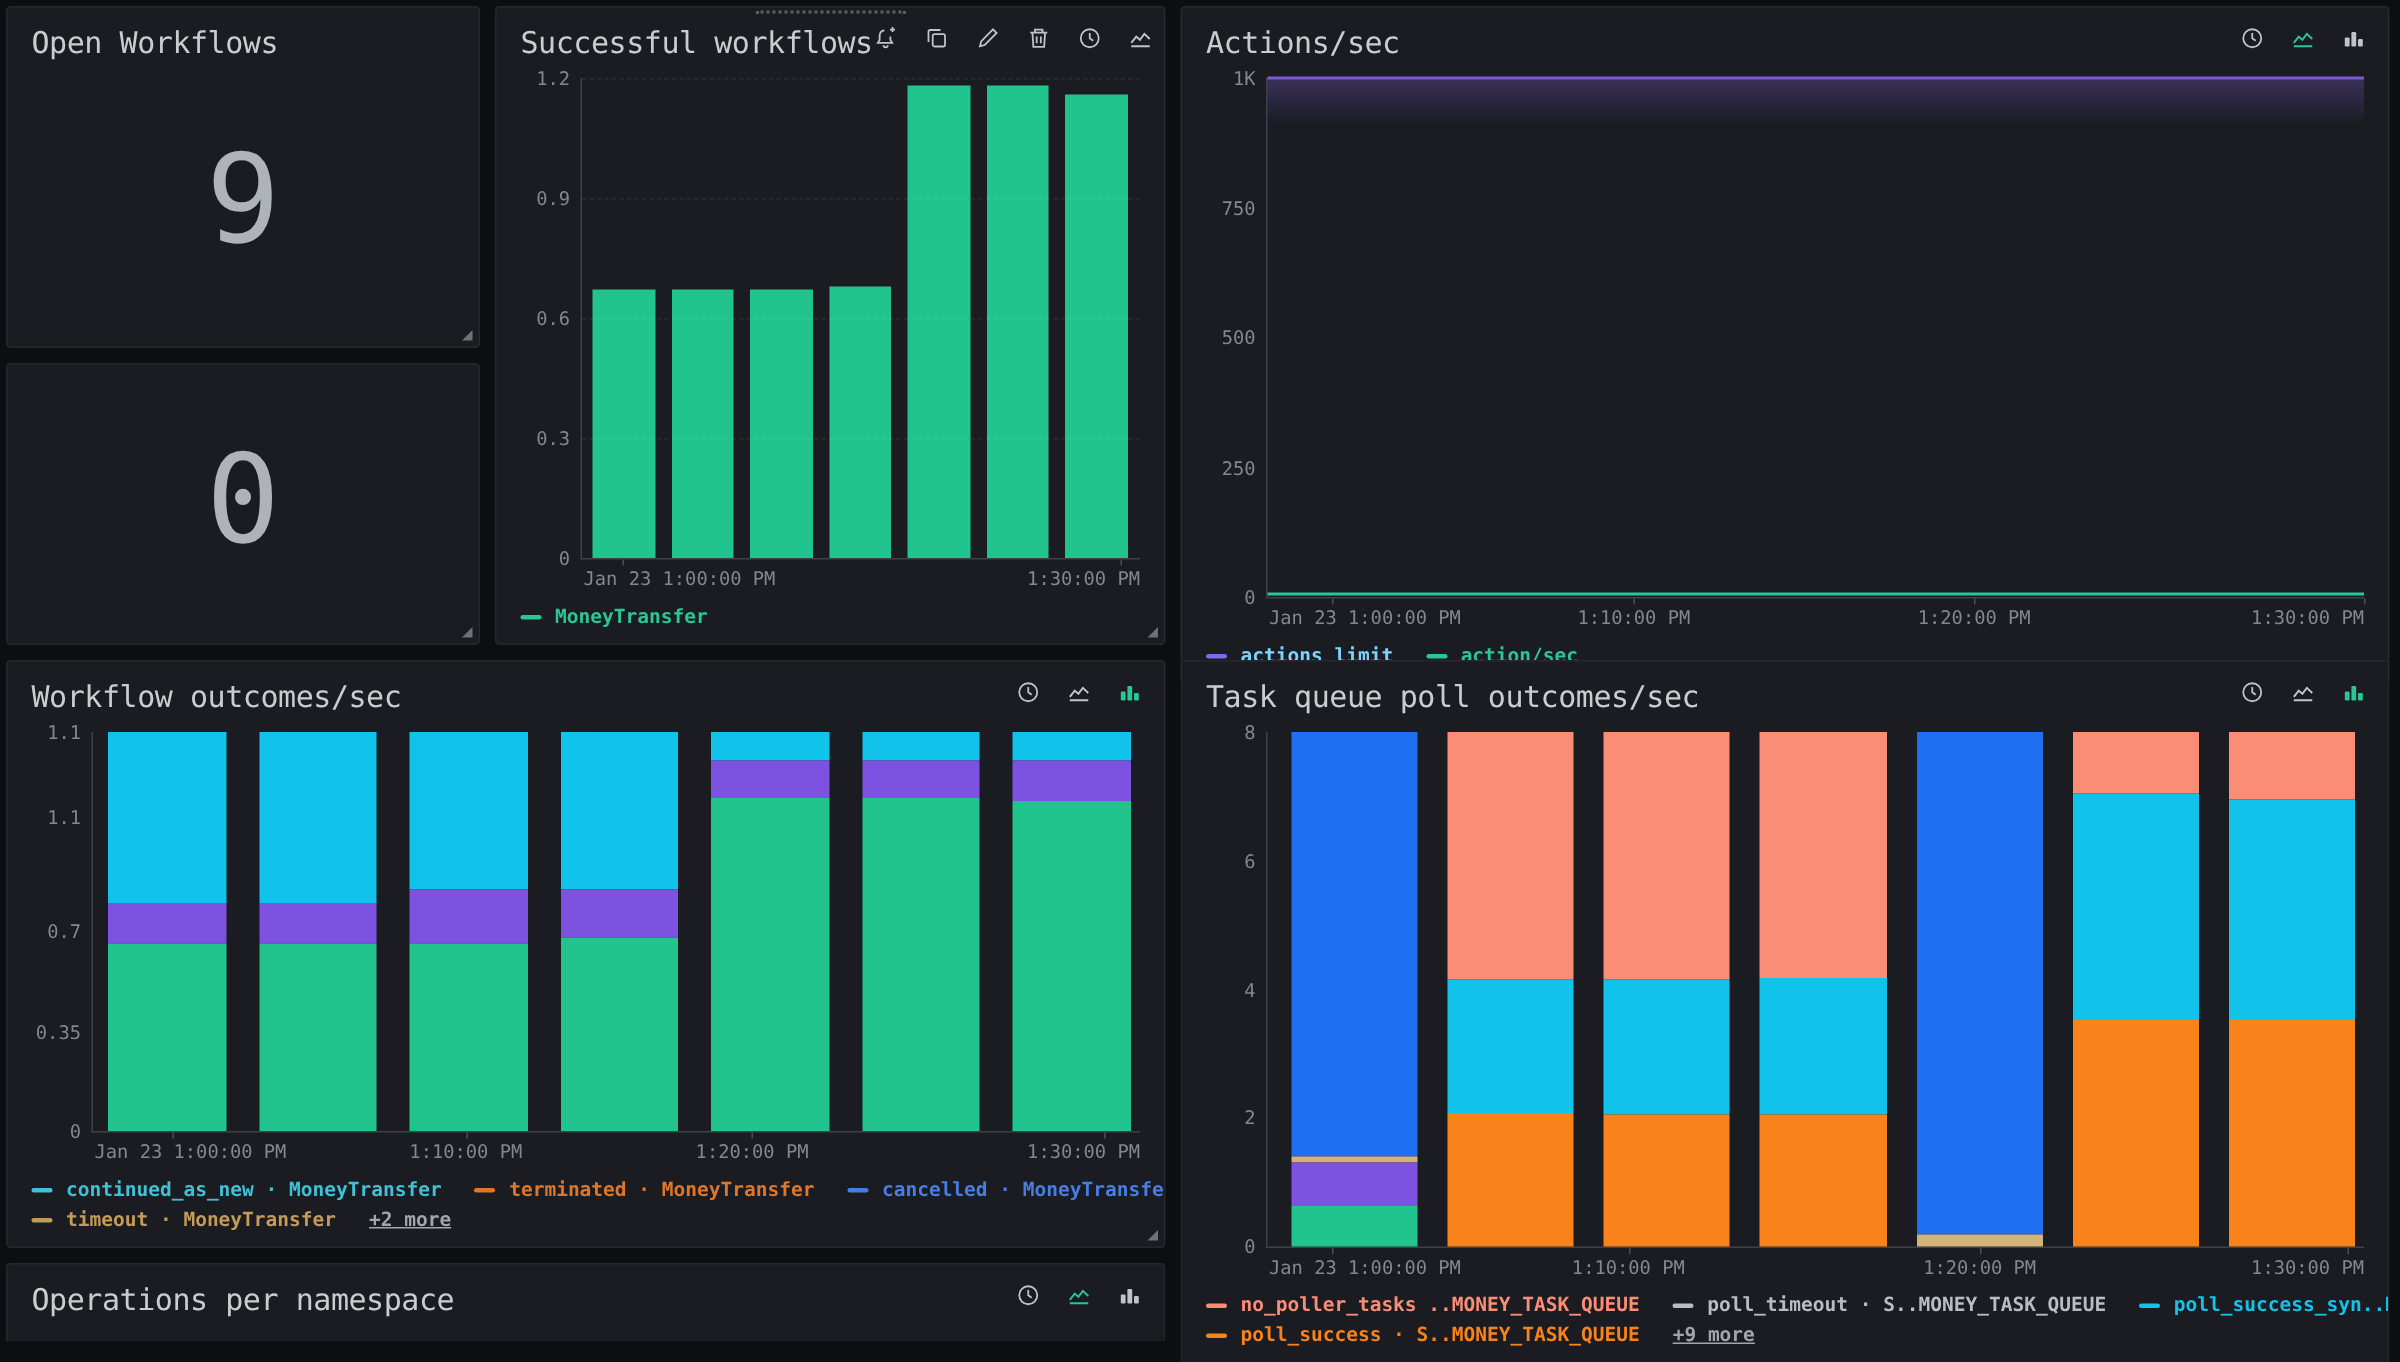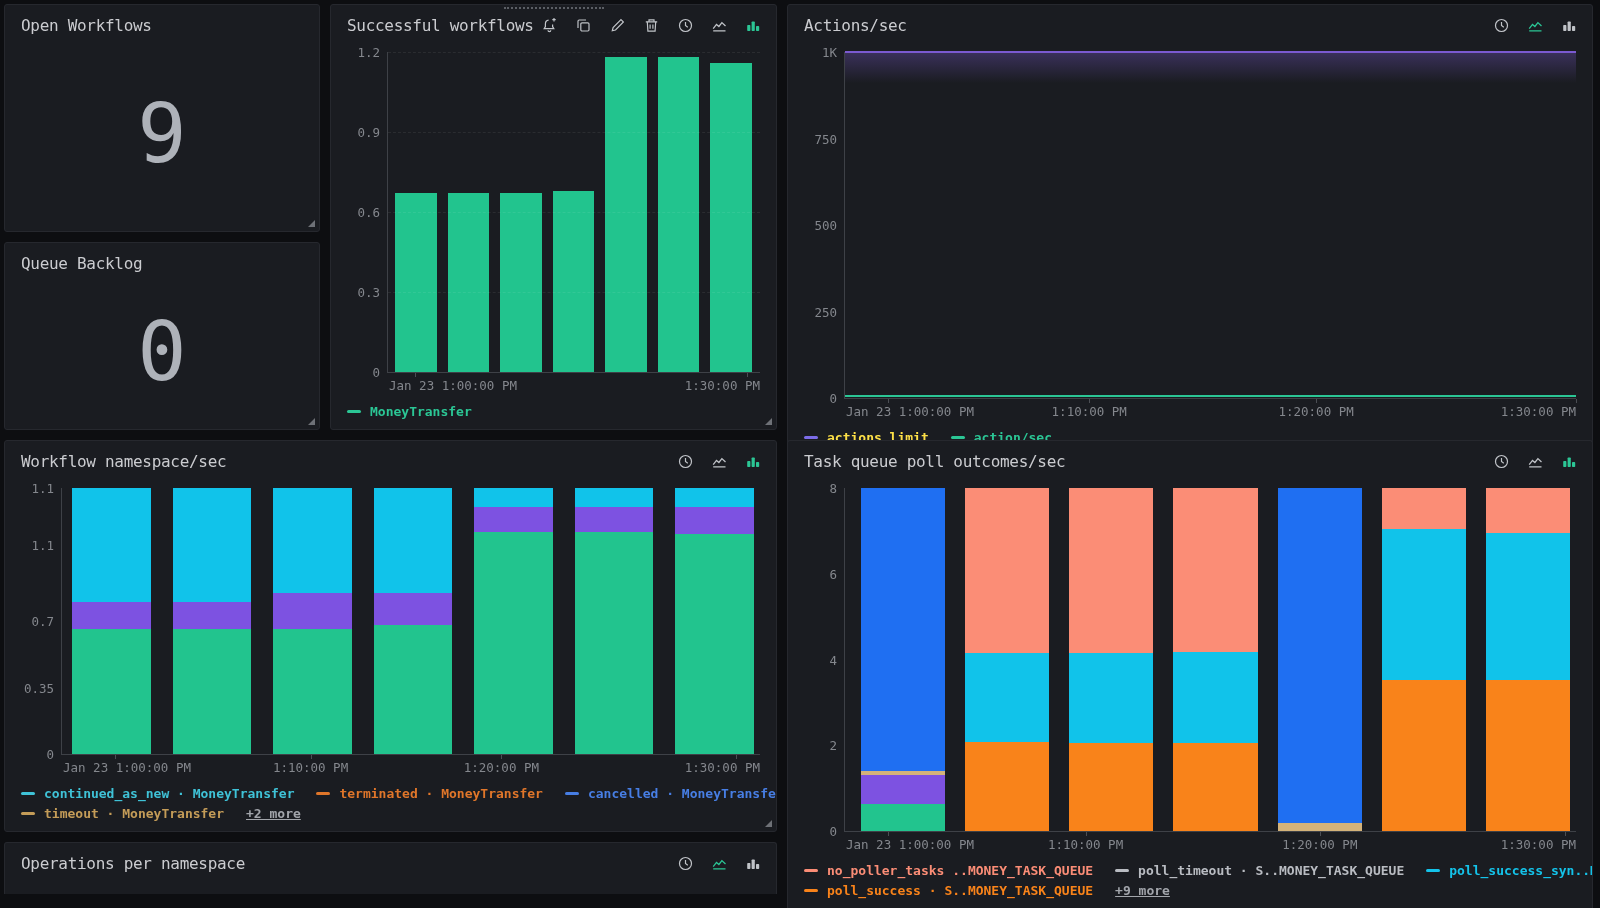--- a/index.html
+++ b/index.html
@@ -3,21 +3,21 @@
 <meta charset="utf-8">
 <style>
   html,body{margin:0;padding:0;background:#0d0e11;}
   body{font-family:"DejaVu Sans Mono","Liberation Mono",monospace;-webkit-font-smoothing:antialiased;}
   #stage{position:relative;width:1600px;height:908px;background:#0d0e11;overflow:hidden;}
 
   .panel{position:absolute;background:#1a1c21;border:1px solid #26282e;border-radius:3px;
          display:flex;flex-direction:column;overflow:hidden;box-sizing:border-box;}
   .panel-header{display:flex;justify-content:space-between;align-items:flex-start;
                 padding:11px 14px 0 16px;min-height:26px;flex:0 0 auto;}
-  .panel-title{font-size:16px;color:#cbccd0;letter-spacing:-0.3px;white-space:nowrap;}
+  .panel-title{font-size:20px;color:#cbccd0;letter-spacing:-0.3px;white-space:nowrap;}
   .toolbar{display:flex;gap:17px;align-items:center;color:#c0c3c8;margin-top:1px;}
   .tb{display:inline-flex;width:17px;height:17px;cursor:pointer;}
   .tb svg{width:17px;height:17px;}
   .tb.active{color:#2bc695;}
 
   .stat-value{flex:1;display:flex;align-items:center;justify-content:center;
               font-size:82px;color:#aeb2b9;padding-bottom:6px;}
 
   .resize-handle{position:absolute;right:4px;bottom:4px;width:0;height:0;
                  border-left:7px solid transparent;border-bottom:7px solid #6e7177;cursor:nwse-resize;}
@@ -52,23 +52,20 @@
 
   <div class="panel" style="left:4px;top:4px;width:316px;height:228px;">
     <div class="panel-header">
       <span class="panel-title">Open Workflows</span>
     </div>
     <div class="stat-value">9</div>
     <div class="resize-handle"></div>
   </div>
 
   <div class="panel" style="left:4px;top:242px;width:316px;height:188px;">
-    <div class="panel-header">
-      <span class="panel-title">Queue Backlog</span>
-    </div>
     <div class="stat-value">0</div>
     <div class="resize-handle"></div>
   </div>
 
   <div class="panel" style="left:330px;top:4px;width:447px;height:426px;">
     <div class="drag-dots"></div>
     <div class="panel-header">
       <span class="panel-title">Successful workflows</span>
       <div class="toolbar">
           <span class="tb">
@@ -213,34 +210,34 @@
           <i class="xtick" style="left: 64.5%;"></i>
           <span class="xlab" style="left: 64.5%; transform: translateX(-50%);">1:20:00 PM</span>
           <i class="xtick" style="left: 100%;"></i>
           <span class="xlab" style="right: 0px;">1:30:00 PM</span>
         </div>
       </div>
     <div class="legend">
         <div class="lg-row">
           <span class="lg-item">
             <i style="background: rgb(124, 108, 232);"></i>
-            <b style="color: #fde047; text-decoration: underline;">actions limit</b>
+            <b style="color: #7dd3fc; text-decoration: underline;">actions limit</b>
           </span>
           <span class="lg-item">
             <i style="background: rgb(43, 198, 149);"></i>
             <b style="color: rgb(43, 198, 149);">action/sec</b>
           </span>
         </div>
       </div>
     <div class="resize-handle"></div>
   </div>
 
   <div class="panel" style="left:4px;top:440px;width:773px;height:392px;">
     <div class="panel-header">
-      <span class="panel-title">Workflow namespace/sec</span>
+      <span class="panel-title">Workflow outcomes/sec</span>
       <div class="toolbar">
           <span class="tb">
             <svg viewBox="0 0 17 17" fill="none" stroke="currentColor" stroke-width="1.2">
               <circle cx="8.5" cy="8.5" r="6"></circle>
               <path d="M8.5 5v3.5l2.3 1.7"></path>
             </svg>
           </span>
           <span class="tb">
             <svg viewBox="0 0 17 17" fill="none" stroke="currentColor" stroke-width="1.3">
               <path d="M2.2 11.6l3.3-4.2 2.4 2.1 3-3.9 3.6 3.4"></path>

